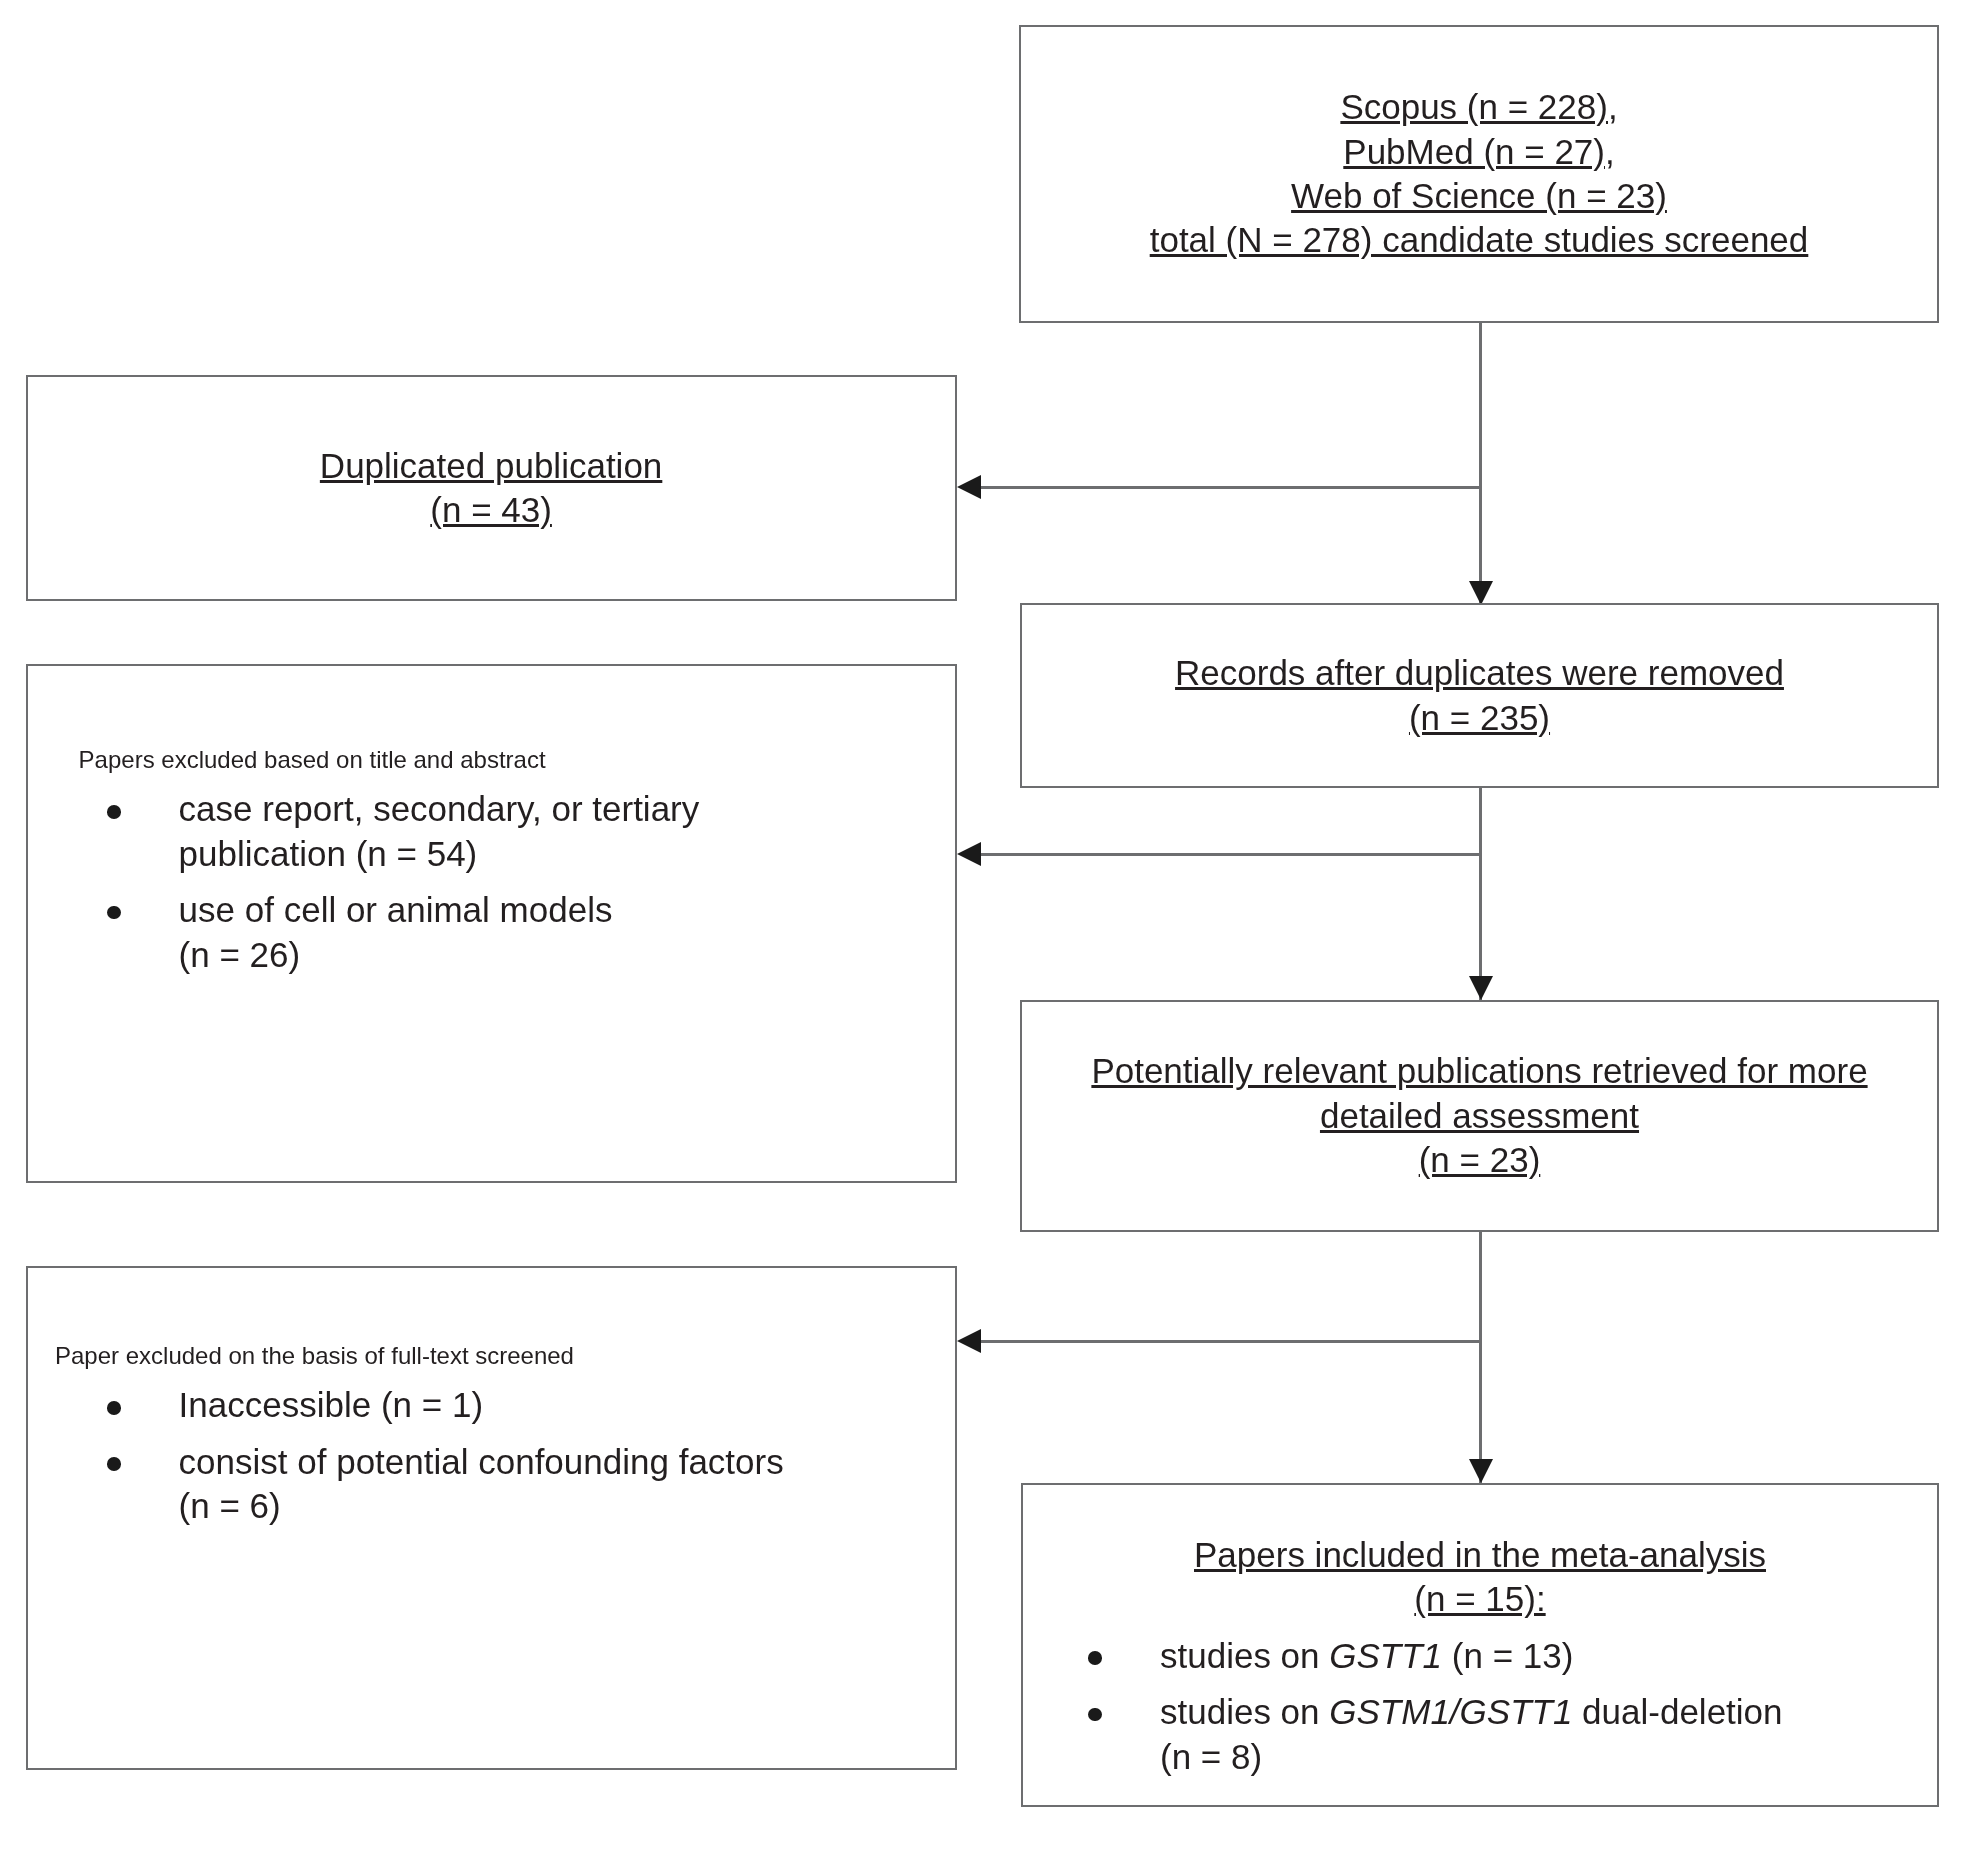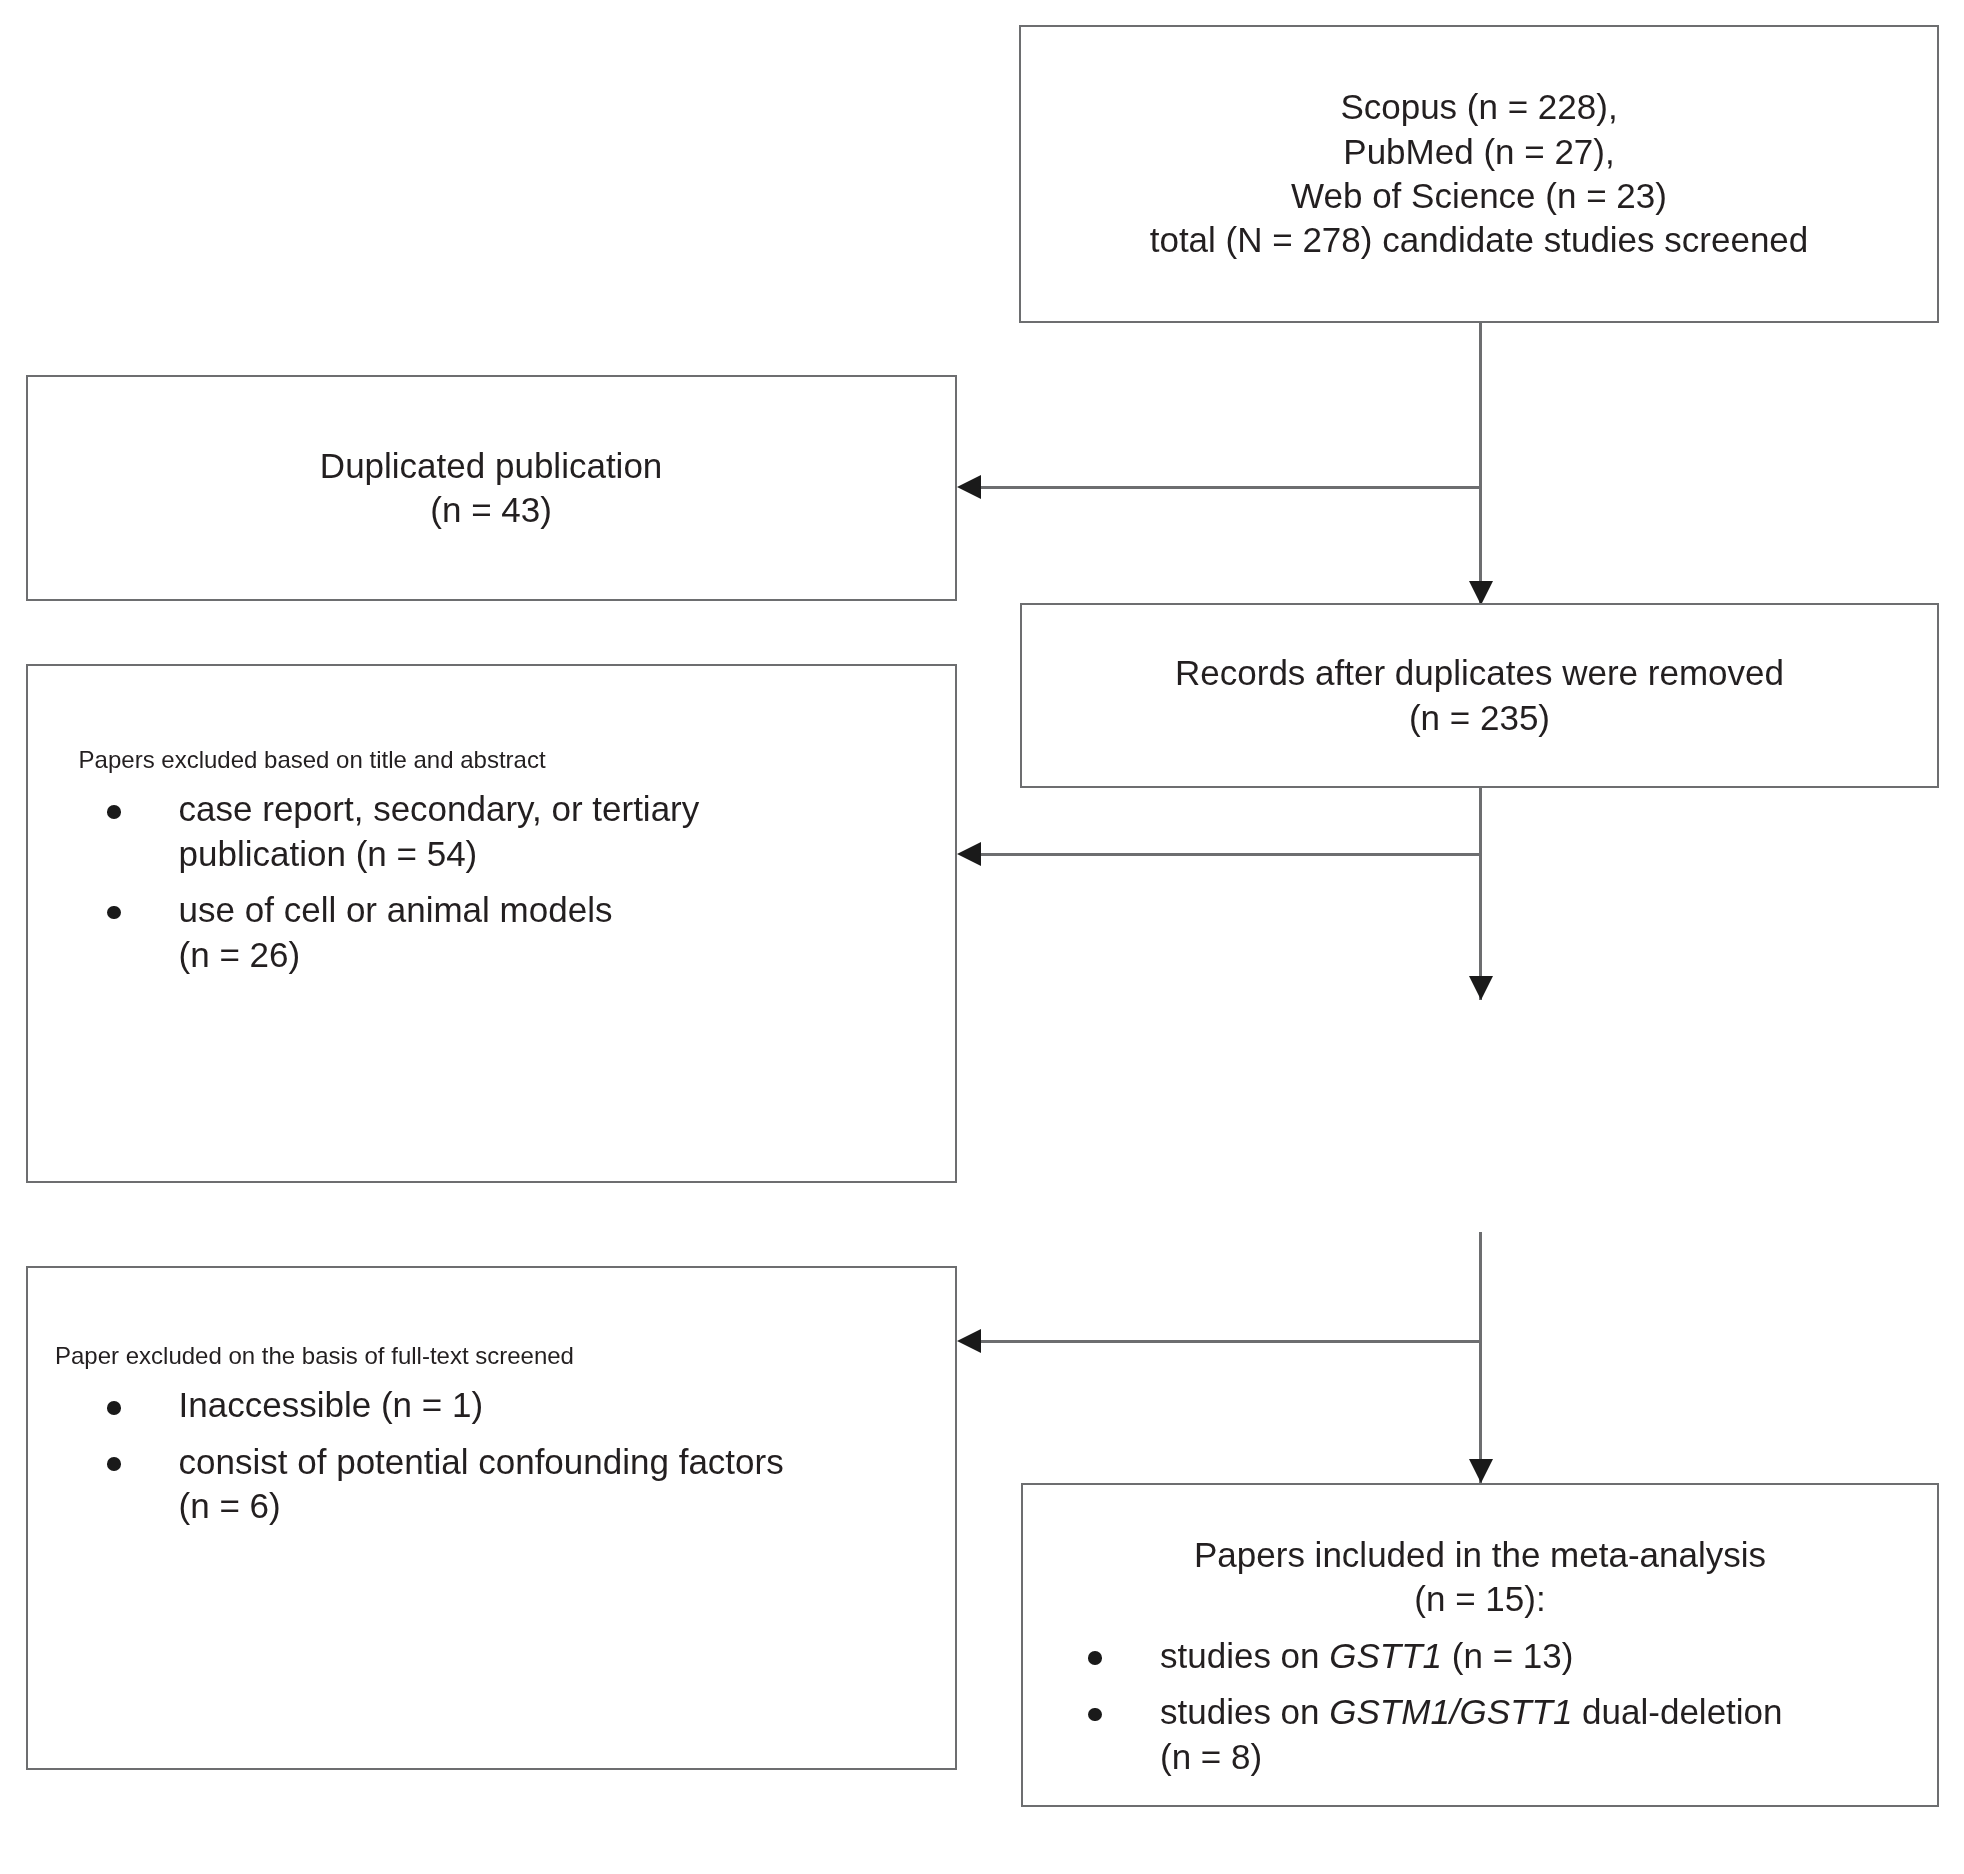--- a/index.html
+++ b/index.html
@@ -24,20 +24,21 @@
     display: flex;
     flex-direction: column;
     justify-content: center;
   }
   .center-text {
     text-align: center;
     font-size: 35px;
     line-height: 1.27;
     white-space: pre-line;
     padding: 0 12.8px;
+    text-decoration: underline;
   }
   .lead {
     font-size: 24px;
     line-height: 1.27;
     padding-left: 51px;
   }
   ul.bullets {
     list-style: none;
     margin: 0;
     padding: 0 9.1px 0 51px;
@@ -133,20 +134,25 @@
   <div class="box" style="left:25.6px; top:664px; width:931px; height:519px; justify-content:flex-start;">
     <div class="lead" style="margin-top:79px;">Papers excluded based on title and abstract</div>
     <ul class="bullets">
       <li>case report, secondary, or tertiary
 publication (n = 54)</li>
       <li>use of cell or animal models
 (n = 26)</li>
     </ul>
   </div>
 
+  <div class="box" style="left:1020px; top:1000px; width:919px; height:232px;">
+    <div class="center-text">Potentially relevant  publications retrieved  for more
+detailed assessment
+(n = 23)</div>
+  </div>
 
   <div class="box" style="left:25.6px; top:1266px; width:931px; height:504px; justify-content:flex-start;">
     <div class="lead" style="margin-top:73px; padding-left:27.4px;">Paper excluded on the basis of full-text screened</div>
     <ul class="bullets">
       <li>Inaccessible (n = 1)</li>
       <li>consist of potential confounding  factors
 (n = 6)</li>
     </ul>
   </div>
 

